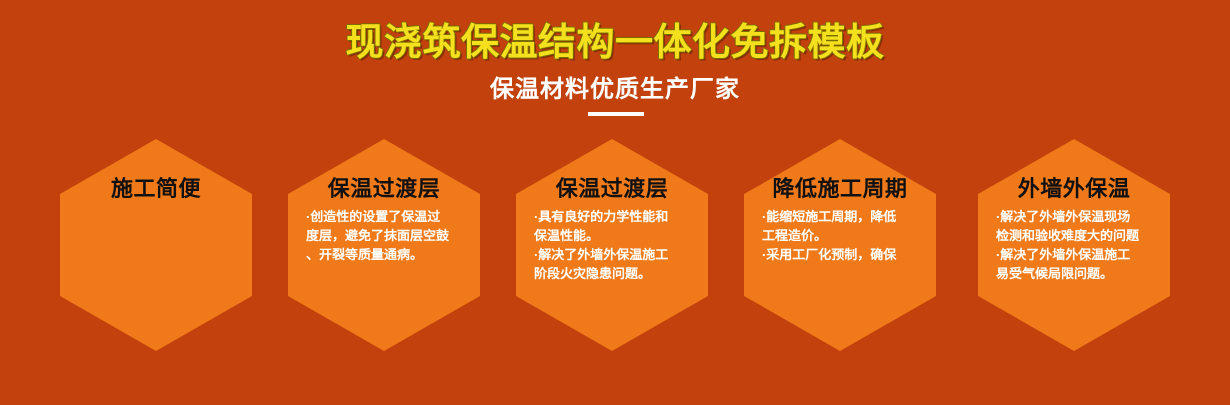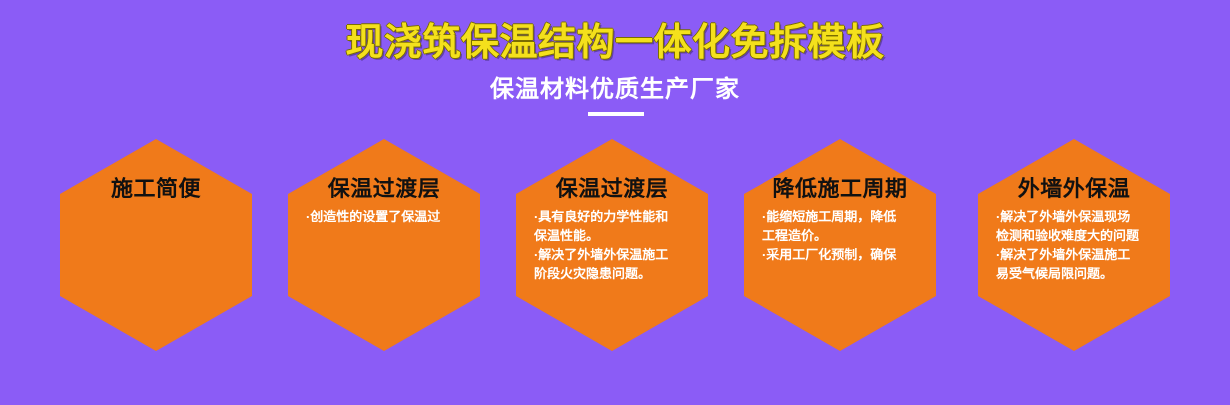--- a/index.html
+++ b/index.html
@@ -11,21 +11,21 @@
     width: 1230px;
     height: 405px;
     overflow: hidden;
     font-family: "Liberation Sans", "DejaVu Sans", sans-serif;
   }
 
   #banner {
     position: relative;
     width: 1230px;
     height: 405px;
-    background: #8b5cf6;
+    background: #c2410c;
     overflow: hidden;
   }
 
   
   #header {
     position: absolute;
     top: 0;
     left: 0;
     width: 1230px;
     height: 128px;
@@ -151,20 +151,22 @@
         <div class="hex-title">施工简便</div>
       </div>
     </div>
 
     <div class="hex-cell" style="left:288px;">
       <div class="hex-shape"></div>
       <div class="hex-content">
         <div class="hex-title">保温过渡层</div>
         <div class="hex-body">
           <span class="line">·创造性的设置了保温过</span>
+          <span class="line">度层，避免了抹面层空鼓</span>
+          <span class="line">、开裂等质量通病。</span>
         </div>
       </div>
     </div>
 
     <div class="hex-cell" style="left:516px;">
       <div class="hex-shape"></div>
       <div class="hex-content">
         <div class="hex-title">保温过渡层</div>
         <div class="hex-body">
           <span class="line">·具有良好的力学性能和</span>

